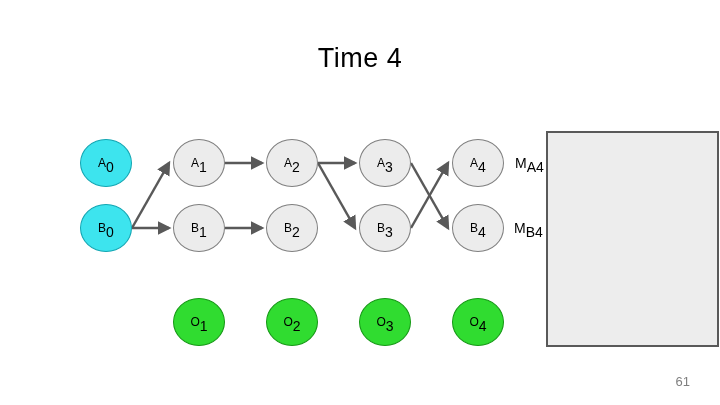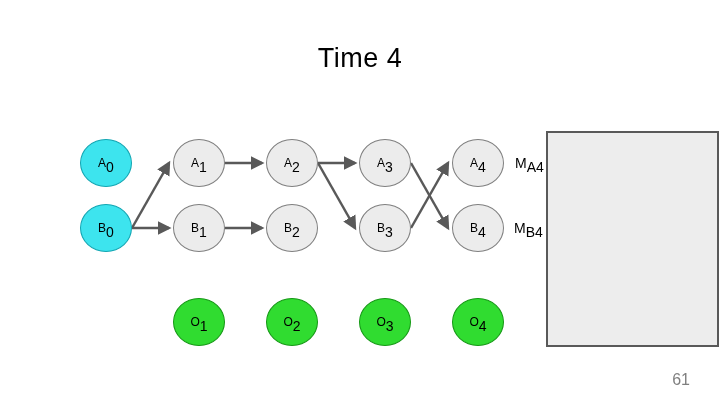--- a/index.html
+++ b/index.html
@@ -51,21 +51,21 @@
     position: absolute;
     left: 546px; top: 131px;
     width: 173px; height: 216px;
     background: #EDEDED;
     border: 2px solid #595959;
     box-sizing: border-box;
   }
   .page-number {
     position: absolute;
     right: 30px; bottom: 16px;
-    font-size: 16px;
+    font-size: 13px;
     color: #7F7F7F;
   }
 </style>
 </head>
 <body>
 
 <div class="slide-title">Time 4</div>
 
 <svg id="edge-layer" viewBox="0 0 720 405">
   <defs>

